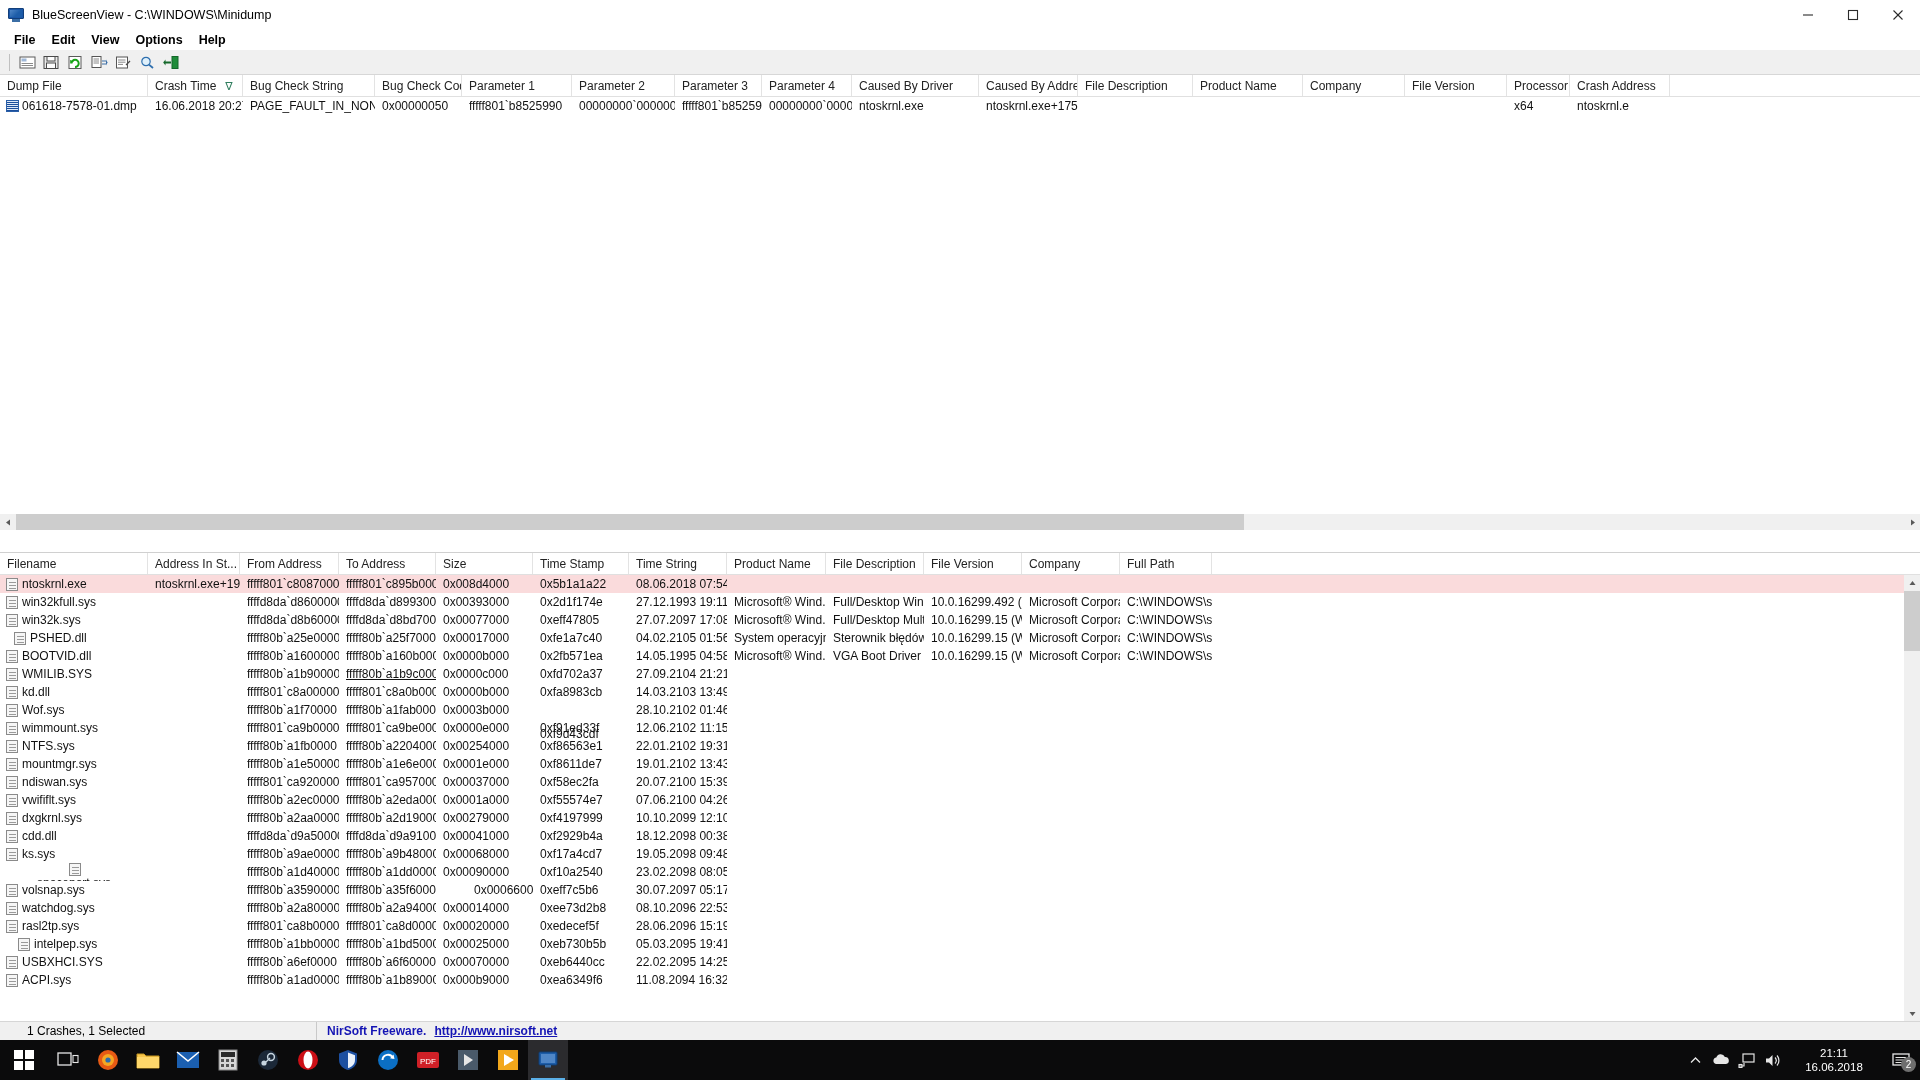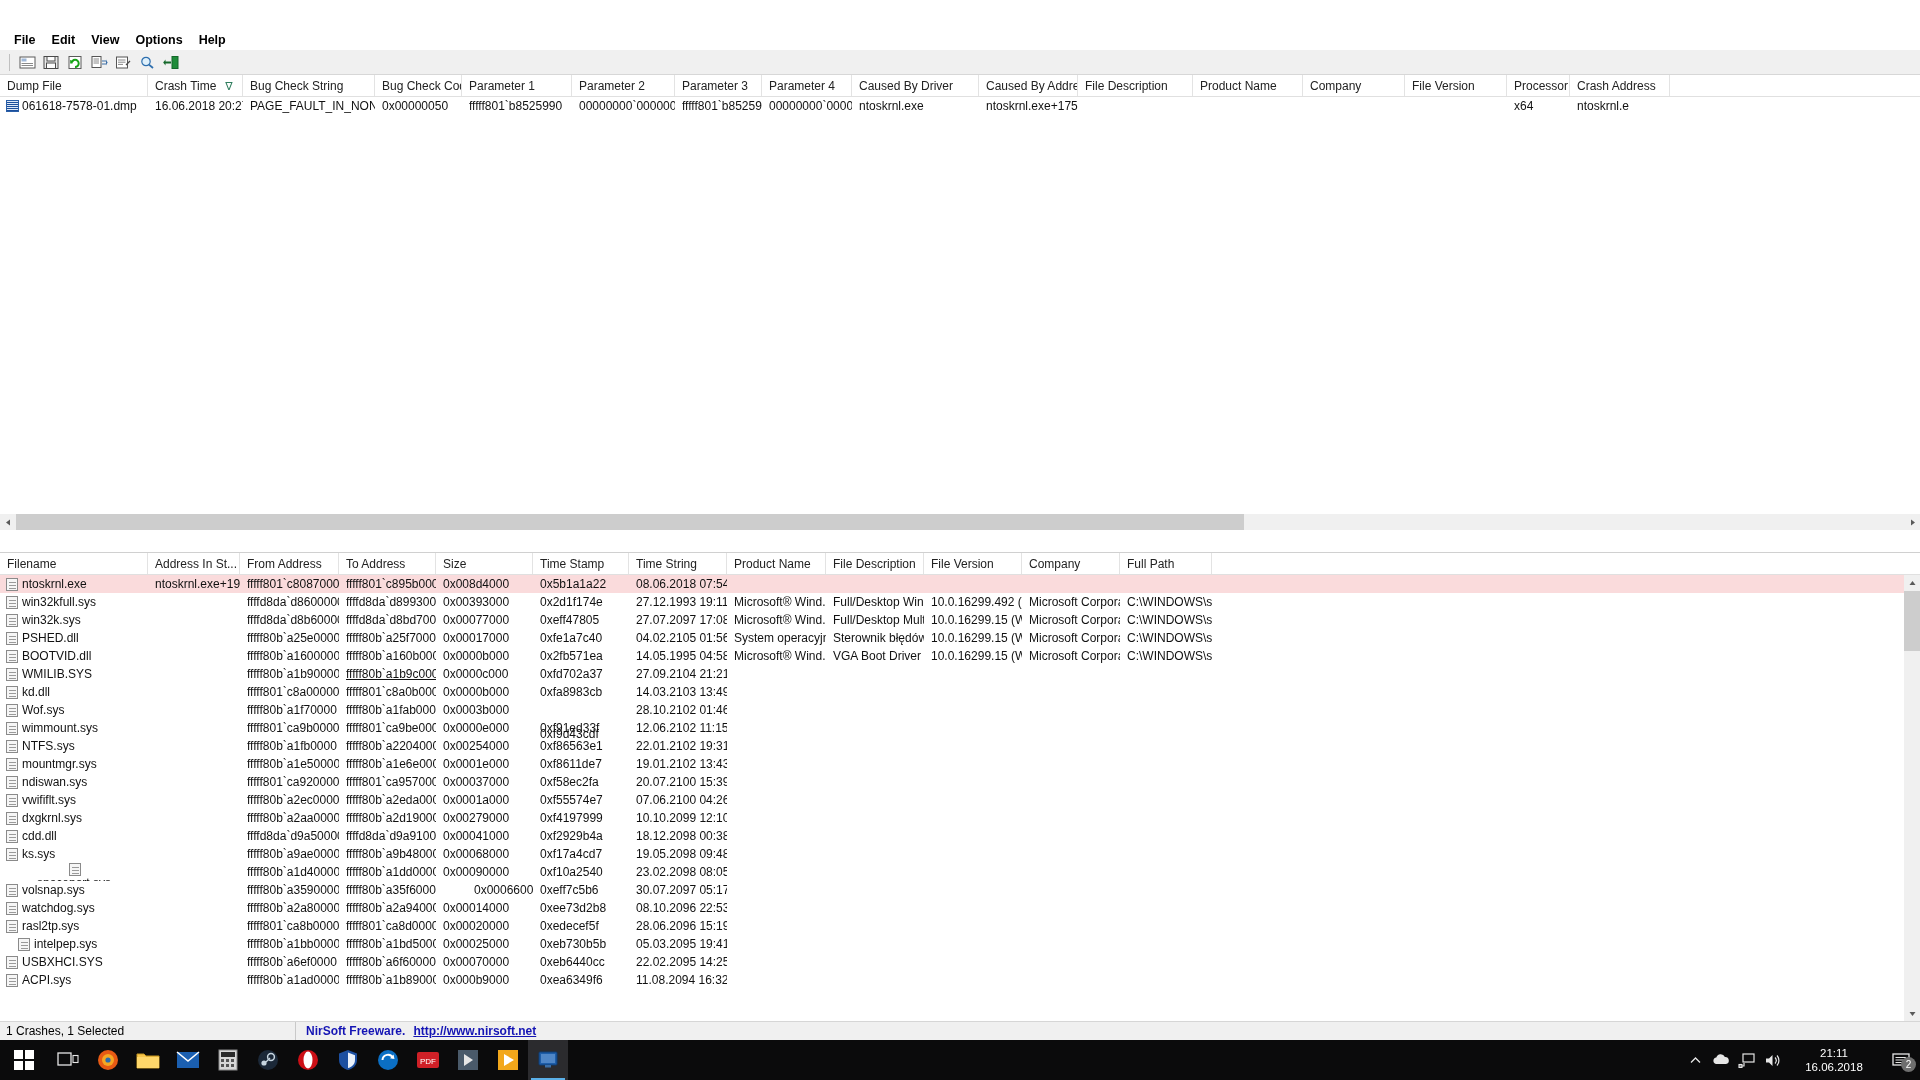--- a/index.html
+++ b/index.html
@@ -143,21 +143,21 @@
   }
   .vs-arrow.bottom { position: absolute; bottom: 0; left: 0; }
   .vs-thumb {
     position: absolute; left: 0; top: 16px; width: 16px; height: 60px; background: #cdcdcd;
   }
 
   
   .statusbar {
     position: absolute; left: 0; bottom: 40px; width: 1920px; height: 19px;
     background: #f0f0f0; border-top: 1px solid #d6d6d6;
-    display: flex; align-items: center; font-size: 12px; color: #000;
+    display: flex; align-items: center; font-size: 12px; color: #000; padding-left: 21px;
   }
   .sb-pane1 { width: 296px; padding-left: 6px; height: 19px; display: flex; align-items: center;
     border-right: 1px solid #c9c9c9; }
   .sb-pane2 { padding-left: 10px; height: 19px; display: flex; align-items: center; gap: 8px; }
   .sb-link { color: #1414b4; font-weight: bold; }
   .sb-link2 { color: #1414b4; font-weight: bold; text-decoration: underline; }
 
   
   .taskbar {
     position: absolute; left: 0; bottom: 0; width: 1920px; height: 40px;
@@ -195,20 +195,45 @@
     position: absolute; right: 4px; bottom: 8px; width: 15px; height: 15px; border-radius: 50%;
     background: #6e6e6e; color: #fff; font-size: 10px; display: flex; align-items: center;
     justify-content: center;
   }
 </style>
 </head>
 <body>
 
 <div class="app">
 
+  <div class="titlebar">
+    <div class="title-icon">
+      <div class="scr"></div>
+        <div class="base"></div>
+    </div>
+    <div class="title-text">BlueScreenView  -  C:\WINDOWS\Minidump</div>
+    <div class="win-buttons">
+      <div class="win-btn">
+        <svg width="12" height="12" viewBox="0 0 12 12">
+            <line x1="1" y1="6" x2="11" y2="6" stroke="#2b2b2b" stroke-width="1.1"></line>
+          </svg>
+      </div>
+      <div class="win-btn">
+        <svg width="12" height="12" viewBox="0 0 12 12">
+            <rect x="1.5" y="1.5" width="9" height="9" fill="none" stroke="#2b2b2b" stroke-width="1.1"></rect>
+          </svg>
+      </div>
+      <div class="win-btn">
+        <svg width="12" height="12" viewBox="0 0 12 12">
+            <line x1="1.5" y1="1.5" x2="10.5" y2="10.5" stroke="#2b2b2b" stroke-width="1.1"></line>
+            <line x1="10.5" y1="1.5" x2="1.5" y2="10.5" stroke="#2b2b2b" stroke-width="1.1"></line>
+          </svg>
+      </div>
+    </div>
+  </div>
 
   <div class="menubar">
     <div class="menu-item">File</div>
     <div class="menu-item">Edit</div>
     <div class="menu-item">View</div>
     <div class="menu-item">Options</div>
     <div class="menu-item">Help</div>
   </div>
 
   <div class="toolbar">
@@ -544,21 +569,21 @@
               <span>10.0.16299.15 (Win...</span>
             </div>
             <div class="cell" style="width: 98px;">
               <span>Microsoft Corpora...</span>
             </div>
             <div class="cell" style="width: 92px;">
               <span>C:\WINDOWS\syst...</span>
             </div>
           </div>
           <div class="grid-row">
-            <div class="cell" style="width: 148px; padding-left: 0px;">
+            <div class="cell" style="width: 148px; padding-left: 8px;">
               <span class="file-icon"></span>
               <span>PSHED.dll</span>
             </div>
             <div class="cell" style="width: 92px;">
               <span></span>
             </div>
             <div class="cell" style="width: 99px;">
               <span>fffff80b`a25e0000</span>
             </div>
             <div class="cell" style="width: 97px;">

